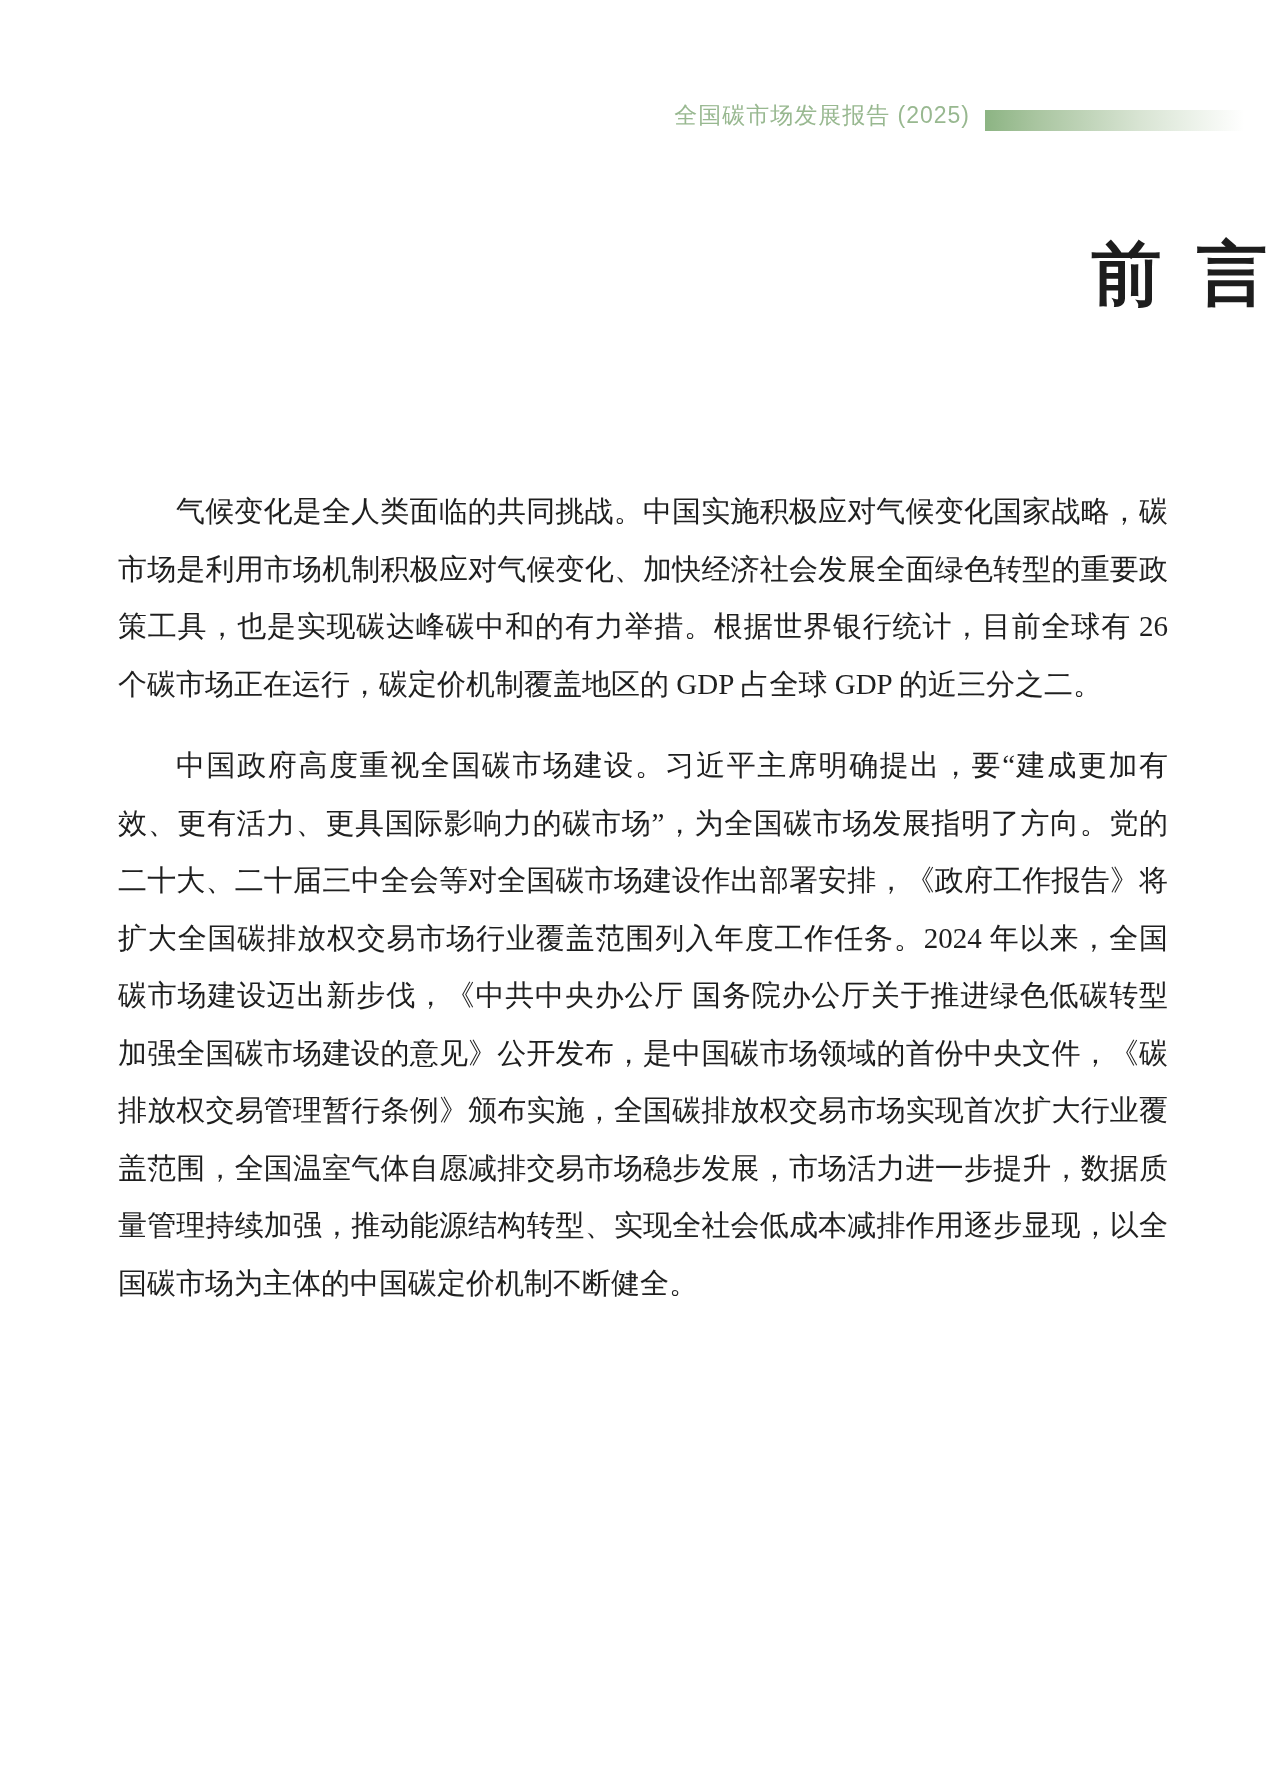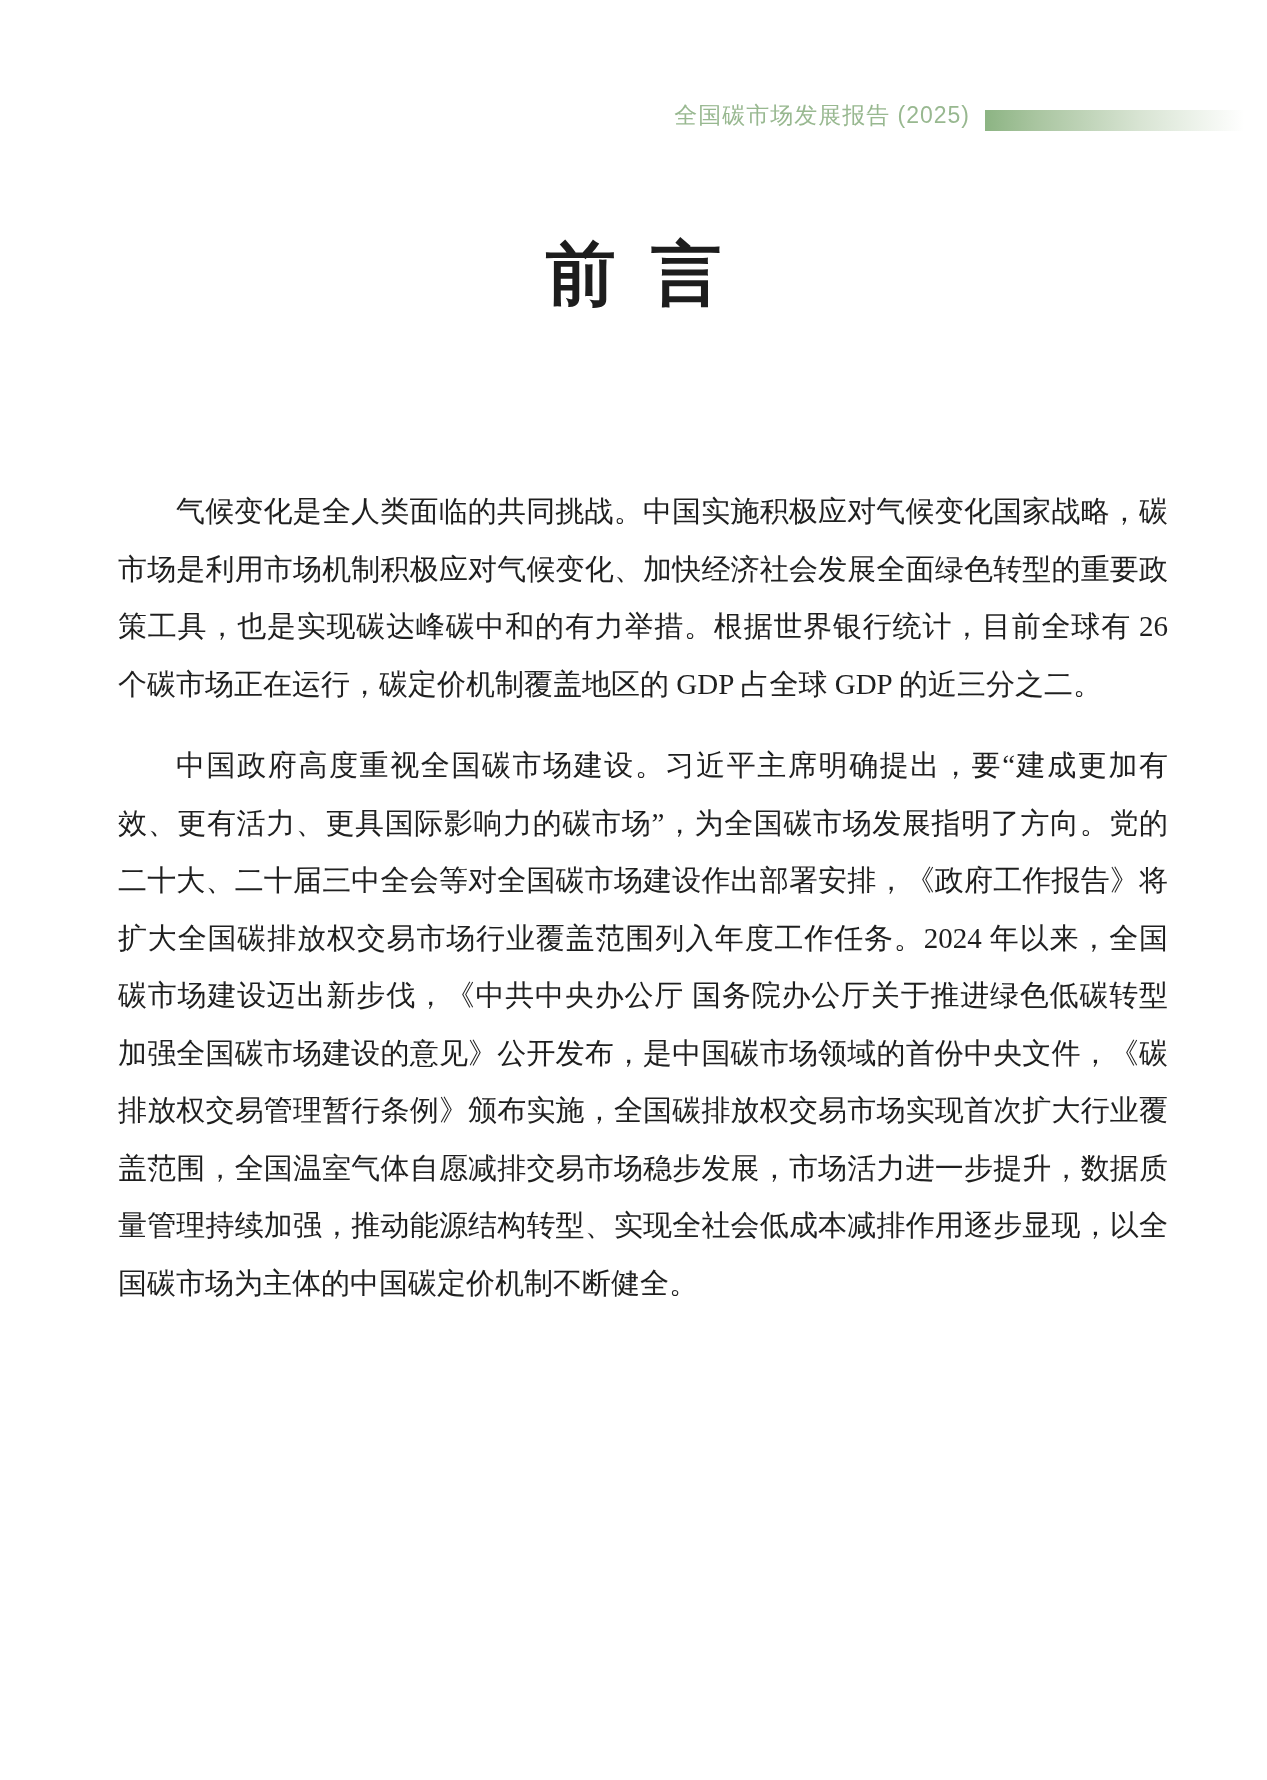--- a/index.html
+++ b/index.html
@@ -37,21 +37,21 @@
     background: linear-gradient(to right, #8cb483 0%, #a9c5a0 18%, #d8e4d3 55%, #ffffff 92%);
   }
 
   
   .doc-title {
     position: absolute;
     top: 236px;
     left: 0;
     right: 0;
     margin: 0;
-    text-align: center;
+    text-align: right;
     font-size: 70px;
     line-height: 1.1;
     font-weight: bold;
     color: #1d1d1d;
     word-spacing: 18px;
   }
 
   
   .body-text {
     position: absolute;

